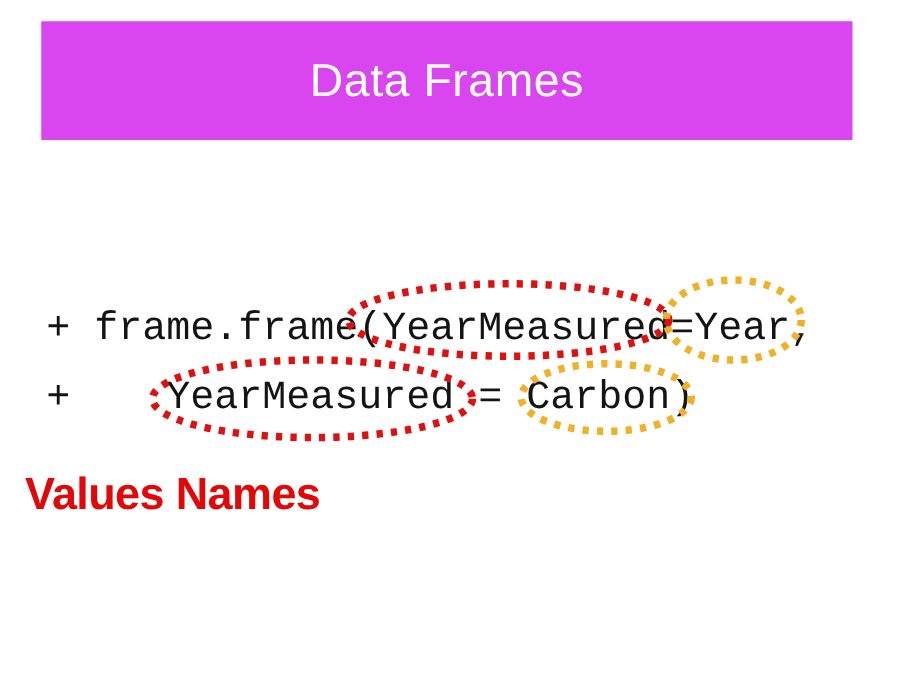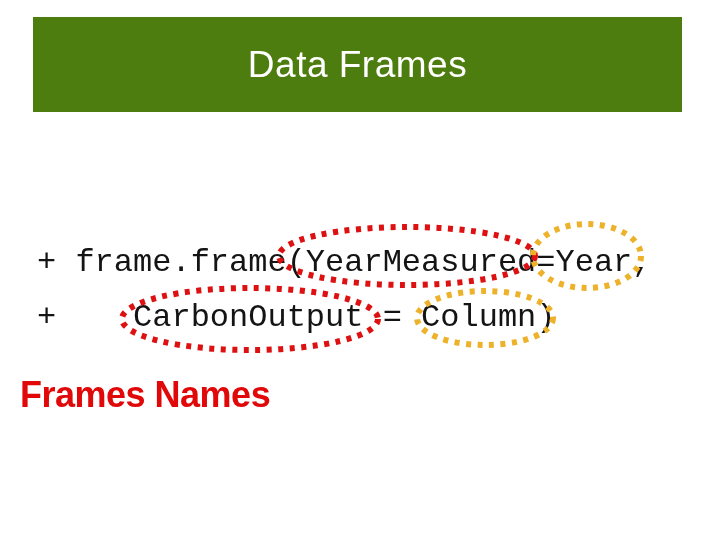--- a/index.html
+++ b/index.html
@@ -66,30 +66,30 @@
     white-space: nowrap;
   }
   .bottom-label.column-names { left: 20px;  top: 374px; }
   .bottom-label.data-values  { left: 413px; top: 402px; }
 </style>
 </head>
 <body>
 
 <div class="slide">
 
-  <header class="title-bar" style="background: #4d7c0f; align-items: center;">
+  <header class="title-bar" style="background: #d946ef; align-items: center;">
     <h1 style="color: rgb(255, 255, 255);">Data Frames</h1>
   </header>
 
   <pre class="code-line l2" style="color: rgb(20, 20, 20);">+ frame.frame(YearMeasured=Year,</pre>
-  <pre class="code-line l3" style="color: rgb(20, 20, 20);">+    CarbonOutput = Column)</pre>
+  <pre class="code-line l3" style="color: rgb(20, 20, 20);">+    YearMeasured = Carbon)</pre>
 
   <svg class="annotation-layer" id="annotation-layer" viewBox="0 0 720 540" xmlns="http://www.w3.org/2000/svg">
       <ellipse cx="407" cy="256" rx="128" ry="29" fill="none" stroke="#DD1111" stroke-width="6" stroke-dasharray="5 6.5"></ellipse>
       <ellipse cx="587" cy="256" rx="54" ry="32" fill="none" stroke="#EDB22A" stroke-width="6" stroke-dasharray="5 6.5"></ellipse>
       <ellipse cx="250" cy="319" rx="128" ry="31" fill="none" stroke="#DD1111" stroke-width="6" stroke-dasharray="5 6.5"></ellipse>
       <ellipse cx="485" cy="318" rx="68" ry="27" fill="none" stroke="#EDB22A" stroke-width="6" stroke-dasharray="5 6.5"></ellipse>
     </svg>
 
-  <p class="bottom-label column-names" style="color: rgb(224, 8, 8);">Frames Names</p>
+  <p class="bottom-label column-names" style="color: rgb(224, 8, 8);">Values Names</p>
 
 
 </div>
 
 </body></html>

